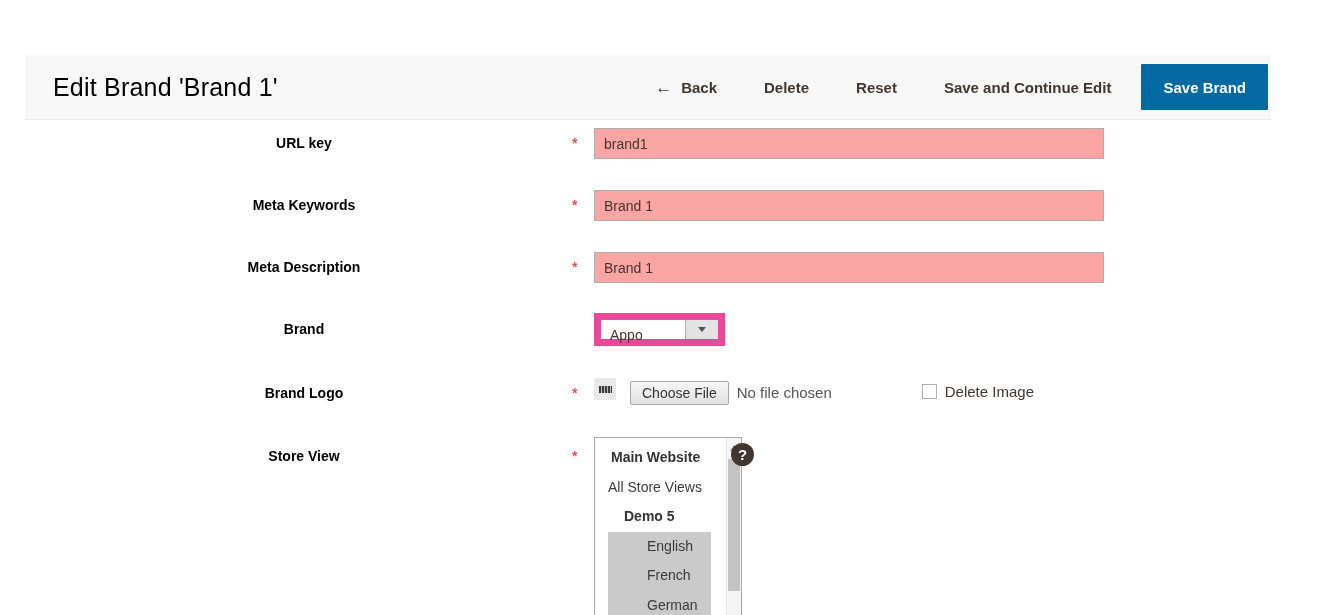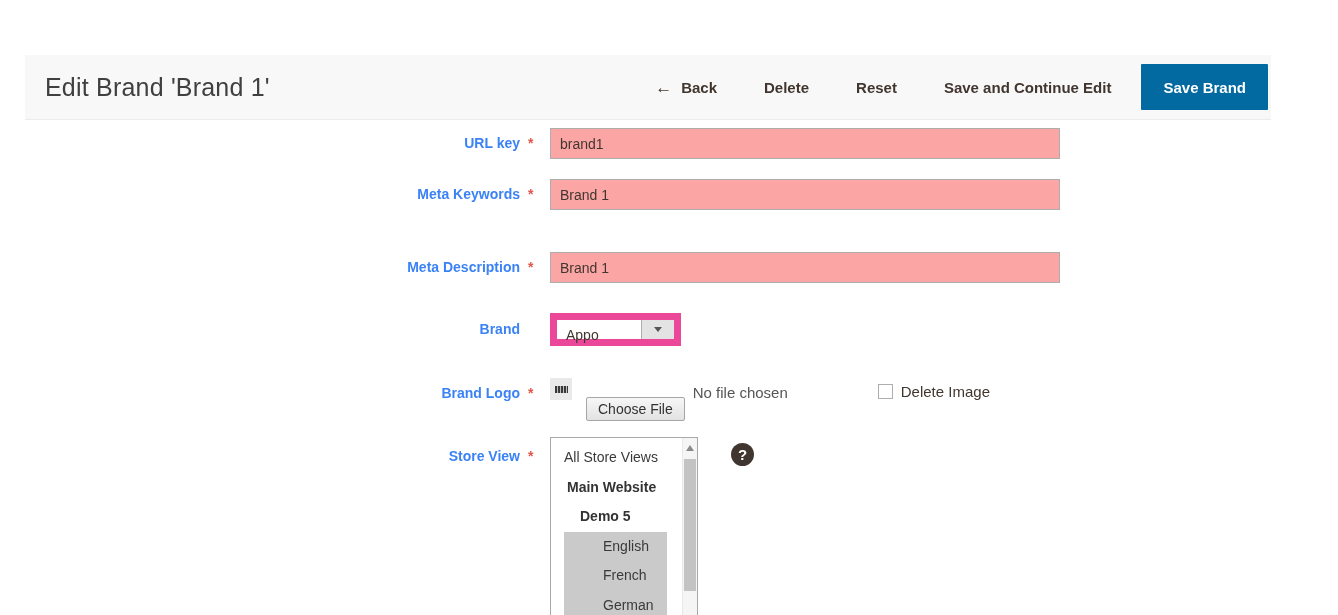--- a/index.html
+++ b/index.html
@@ -16,22 +16,22 @@
   .page-header {
     position: absolute; left: 25px; top: 55px;
     width: 1246px; height: 65px;
     background: #f8f8f8;
     border-bottom: 1px solid #ececec;
     box-sizing: border-box;
     display: flex; align-items: center; justify-content: space-between;
     padding: 0 3px 0 12px;
   }
   .page-title {
-    font-size: 25px; font-weight: 400; color: #404040;
-    letter-spacing: 0.2px; margin: 8px;
+    font-size: 25px; font-weight: 400; color: #000000;
+    letter-spacing: 0.2px; margin: 16px;
   }
   .header-actions { display: flex; align-items: center; }
   .action-links { display: flex; align-items: center; gap: 47px; }
   .action-link {
     font-size: 15px; font-weight: 600; color: #41362f;
     cursor: pointer; white-space: nowrap; background: none; border: none;
     font-family: "Liberation Sans", sans-serif; padding: 0;
   }
   .back-link { display: inline-flex; align-items: center; gap: 9px; }
   .back-arrow { font-size: 17px; font-weight: 400; line-height: 1; }
@@ -43,22 +43,22 @@
     padding: 0 22px; height: 46px;
     border-radius: 1px;
   }
 
   
   .form-row {
     position: absolute; left: 0; width: 1338px;
     display: flex; align-items: flex-start;
   }
   .label-col {
-    width: 520px; text-align: right;
-    font-size: 14px; font-weight: 600; color: #3b82f6;
+    width: 520px; text-align: center;
+    font-size: 14px; font-weight: 600; color: #000000; margin-left: 44px;
   }
   .req-col {
     width: 30px; box-sizing: border-box; padding-left: 8px;
     font-size: 14px; font-weight: 600; color: #e2574c; text-align: left;
   }
   .lh-input  { line-height: 31px; }
   .lh-select { line-height: 33px; }
 
   .text-input {
     width: 510px; height: 31px; box-sizing: border-box;
@@ -92,21 +92,21 @@
   .thumb {
     width: 22px; height: 22px; background: #e9e9e9;
     display: flex; align-items: center; justify-content: center;
     margin-top: 0;
   }
   .thumb-mark {
     width: 13px; height: 7px;
     background: repeating-linear-gradient(90deg, #3a3a3a 0 2px, #bdbdbd 2px 3px);
   }
   .file-btn {
-    margin-left: 14px; margin-top: 19px; height: 24px;
+    margin-left: 14px; margin-top: 3px; height: 24px;
     padding: 0 11px; font-size: 14px; color: #333;
     font-family: "Liberation Sans", sans-serif;
     border: 1px solid #a6a6a6; border-radius: 2px;
     background: linear-gradient(#f7f7f7, #e2e2e2);
     cursor: pointer;
   }
   .no-file {
     margin-left: 8px; margin-top: 3px; line-height: 24px;
     font-size: 15px; color: #555;
   }
@@ -185,21 +185,21 @@
     <button class="save-btn" id="save-btn" style="background: #0369a1;">Save Brand</button>
   </div>
 </div>
 
 <div class="form-row" style="top:128px">
   <div class="label-col lh-input">URL key</div>
   <div class="req-col lh-input">*</div>
   <input class="text-input" type="text" value="brand1" style="">
 </div>
 
-<div class="form-row" style="top:179px">
+<div class="form-row" style="top:190px">
   <div class="label-col lh-input">Meta Keywords</div>
   <div class="req-col lh-input">*</div>
   <input class="text-input" type="text" value="Brand 1" style="">
 </div>
 
 <div class="form-row" style="top:252px">
   <div class="label-col lh-input">Meta Description</div>
   <div class="req-col lh-input">*</div>
   <input class="text-input" type="text" value="Brand 1" style="">
 </div>
@@ -227,22 +227,22 @@
     <input type="checkbox" class="checkbox" style="">
     <span class="delete-label">Delete Image</span>
   </label>
 </div>
 
 <div class="form-row" style="top:437px">
   <div class="label-col store-label">Store View</div>
   <div class="req-col store-label">*</div>
   <div class="listbox">
     <div class="opt-list">
+      <div class="opt ind-0b opt-bold">Main Website</div>
       <div class="opt ind-0">All Store Views</div>
-      <div class="opt ind-0b opt-bold">Main Website</div>
       <div class="opt ind-1 opt-bold">Demo 5</div>
       <div class="sel-block" id="sel-block" style="background: rgb(202, 202, 202);">
         <div class="opt opt-selected">English</div>
         <div class="opt opt-selected">French</div>
         <div class="opt opt-selected">German</div>
       </div>
     </div>
     <div class="scrollbar">
       <div class="sb-up">
         <span class="tri-up"></span>

